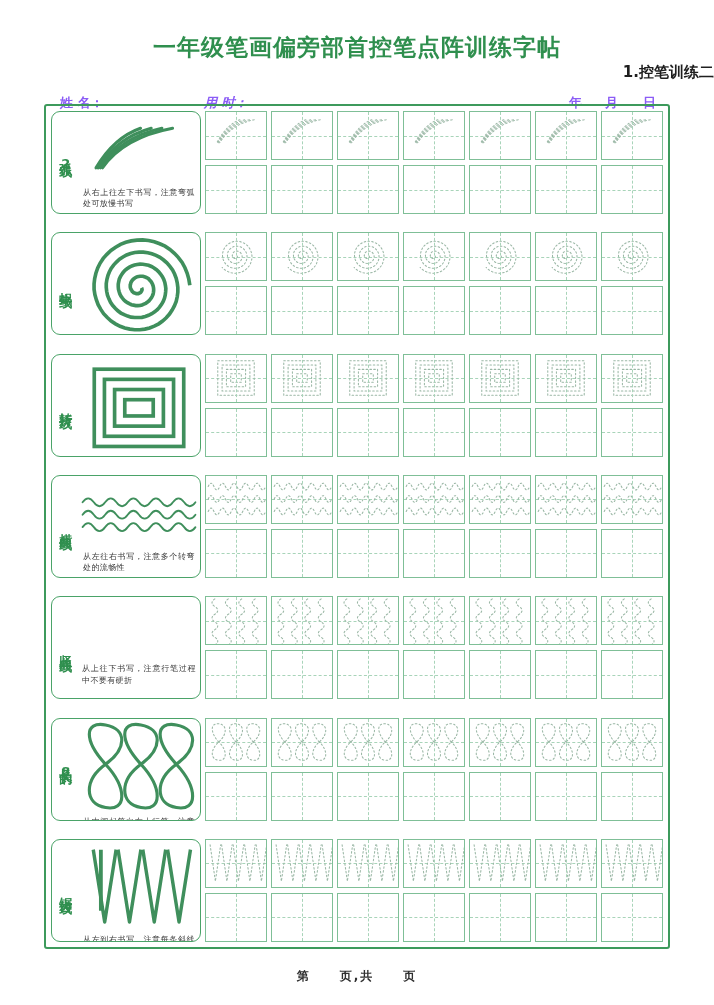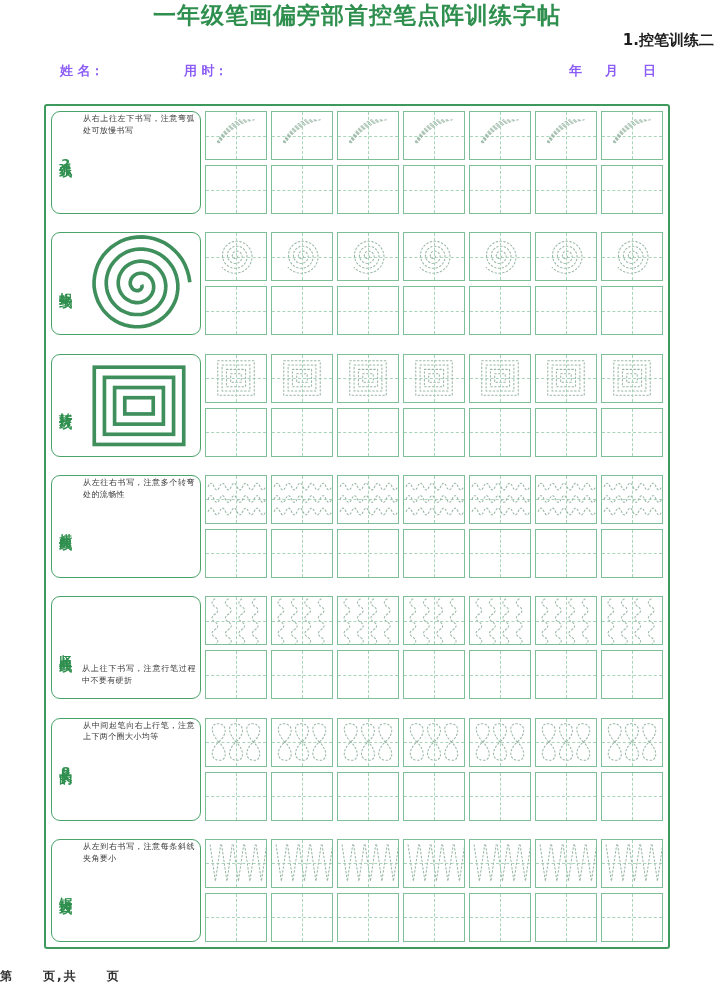--- a/index.html
+++ b/index.html
@@ -14,39 +14,39 @@
   .page{
     position:absolute;
     left:0;top:0;width:714px;height:1005px;
   }
   .title{
     text-align:center;
     font-size:23px;
     font-weight:bold;
     color:#2f8f4e;
     letter-spacing:1px;
-    margin-top:0;
+    margin-top:32px;
   }
   .subtitle{
     text-align:right;
     font-size:15px;
     font-weight:bold;
     color:#1f1f1f;
     margin-top:0;
   }
   .meta{
     margin:10px 46px 0 46px;
     height:22px;
     position:relative;
     font-size:13px;
     font-weight:bold;
     color:#8b5cf6;
   }
   .meta .m-name{position:absolute;left:14px;top:2px;}
-  .meta .m-time{position:absolute;left:138px;top:2px;}
+  .meta .m-time{position:absolute;left:158px;top:2px;font-style:italic;}
   .meta .m-y{position:absolute;right:86px;top:2px;}
   .meta .m-m{position:absolute;right:50px;top:2px;}
   .meta .m-d{position:absolute;right:12px;top:2px;}
 
   .frame{
     position:absolute;
     left:44px;top:104px;
     width:626px;height:845px;
     border:2px solid #3d9a5c;
     border-radius:3px;
@@ -88,21 +88,21 @@
     display:flex;
     align-items:center;
     justify-content:center;
     letter-spacing:2px;
     padding:2px 0;
     line-height:1.1;
   }
   .legend-body{
     flex:1;
     display:flex;
-    flex-direction:row;
+    flex-direction:column;
     position:relative;
   }
   .legend-art{
     flex:1;
     display:flex;
     align-items:center;
     justify-content:center;
     padding-top:2px;
   }
   .legend-desc{
@@ -147,20 +147,21 @@
     content:"";
     position:absolute;top:0;bottom:0;left:50%;
     border-left:1px dashed #a8d4b9;
   }
   .cell svg{position:absolute;left:0;top:0;width:100%;height:100%;}
 
   .footer{
     position:absolute;
     left:0;right:0;
     top:968px;
+    text-align:center;
     font-size:12px;
     color:#3a3a3a;
     letter-spacing:2px;
   }
   .footer span{font-weight:bold;color:#2f2f2f;}
 </style>
 </head>
 <body>
 
 <div class="page">

